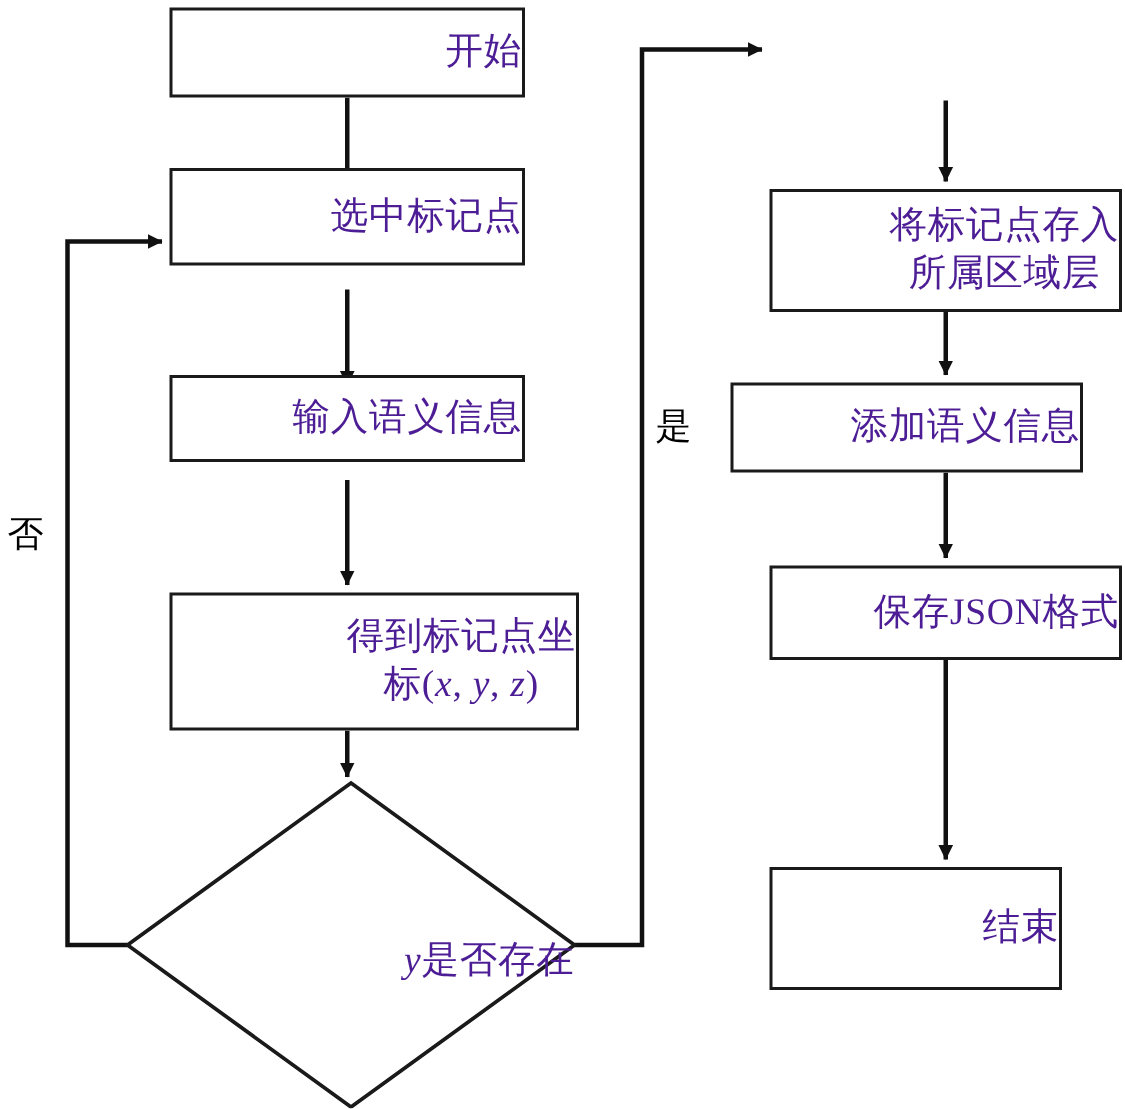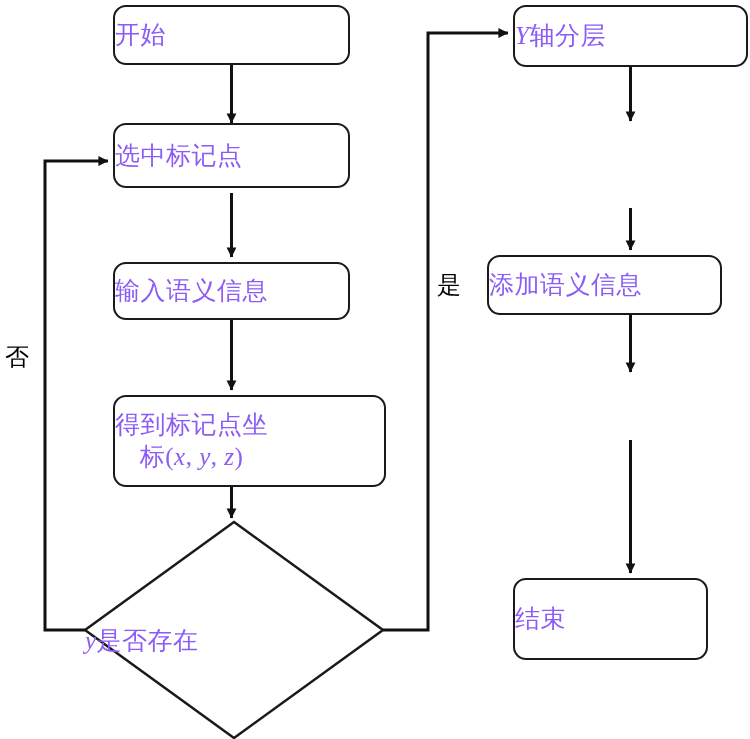--- a/index.html
+++ b/index.html
@@ -20,25 +20,24 @@
     left: 0;
     top: 0;
     width: 750px;
     height: 739px;
   }
   .node {
     position: absolute;
     box-sizing: border-box;
     display: flex;
     align-items: center;
-    justify-content: flex-start;
+    justify-content: flex-end;
     text-align: center;
-    color: #8b5cf6;
+    color: #4c1d95;
     background: #ffffff;
-    border-radius: 13px;
   }
   .node-box {
     border: 2px solid #1a1a1a;
   }
   .node-label {
     font-size: 25px;
     line-height: 1.28;
     letter-spacing: 0.5px;
     white-space: pre-line;
   }
@@ -97,45 +96,49 @@
 
     <path d="M630.5,440 L630.5,573" stroke="#111111" stroke-width="3" fill="none" marker-end="url(#arrowhead)"></path>
 
     <polygon points="234,522 383,630 234,738 85,630" fill="#ffffff" stroke="#1a1a1a" stroke-width="2.5"></polygon>
   </svg>
 
   <div class="node node-box" style="left:113px; top:5px; width:237px; height:60px;">
     <span class="node-label">开始</span>
   </div>
 
-  <div class="node node-box" style="left:113px; top:123px; width:237px; height:65px;">
+  <div class="node node-box" style="left:113px; top:112px; width:237px; height:65px;">
     <span class="node-label">选中标记点</span>
   </div>
 
-  <div class="node node-box" style="left:113px; top:262px; width:237px; height:58px;">
+  <div class="node node-box" style="left:113px; top:250px; width:237px; height:58px;">
     <span class="node-label">输入语义信息</span>
   </div>
 
   <div class="node node-box" style="left:113px; top:395px; width:273px; height:92px;">
     <span class="node-label">得到标记点坐<br>标(<span class="mathvar">x</span>, <span class="mathvar">y</span>, <span class="mathvar">z</span>)</span>
   </div>
 
   <div class="node node-diamond" style="left:85px; top:522px; width:298px; height:216px;">
     <span class="node-label"><span class="mathvar">y</span>是否存在</span>
   </div>
 
-  <div class="node node-box" style="left:513px; top:5px; width:235px; height:62px;">
-    <span class="node-label"><span class="mathvar">Y</span>轴分层</span>
+
+  <div class="node node-box" style="left:513px; top:126px; width:235px; height:82px;">
+    <span class="node-label">将标记点存入
+所属区域层</span>
   </div>
-
 
   <div class="node node-box" style="left:487px; top:255px; width:235px; height:60px;">
     <span class="node-label">添加语义信息</span>
   </div>
 
+  <div class="node node-box" style="left:513px; top:377px; width:235px; height:63px;">
+    <span class="node-label">保存JSON格式</span>
+  </div>
 
   <div class="node node-box" style="left:513px; top:578px; width:195px; height:82px;">
     <span class="node-label">结束</span>
   </div>
 
   <div class="edge-label" style="left:5px; top:345px;">否</div>
 
   <div class="edge-label" style="left:437px; top:273px;">是</div>
 
 </div>

